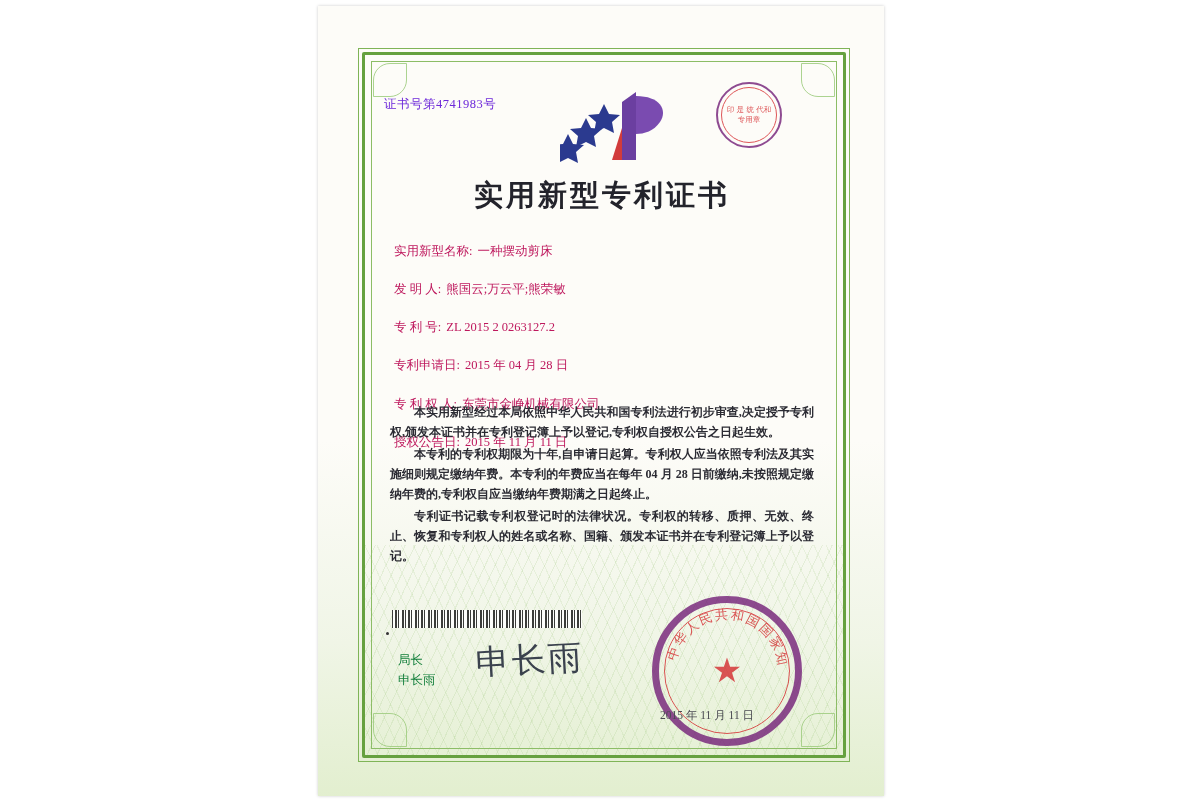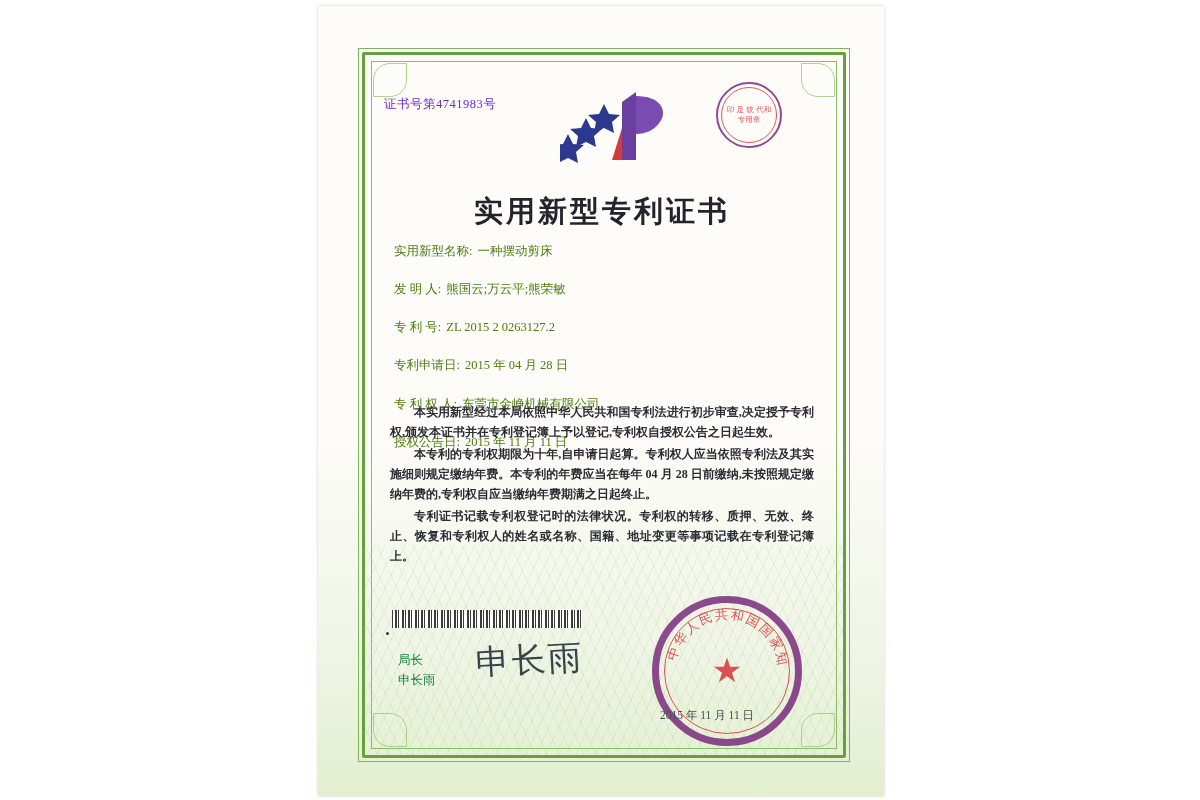--- a/index.html
+++ b/index.html
@@ -112,39 +112,39 @@
   
   .emblem {
     position: absolute;
     left: 176px; top: 16px;
     width: 118px; height: 76px;
   }
   .emblem svg { display:block; }
 
   .title {
     position: absolute;
-    left: 0; right: 0; top: 120px;
+    left: 0; right: 0; top: 104px;
     text-align: center;
     font-size: 29px;
     font-weight: bold;
     letter-spacing: 3px;
     color: #23232b;
     font-family: "DejaVu Sans", "Liberation Sans", sans-serif;
   }
 
   .fields {
     position: absolute;
     left: 10px; top: 172px;
     width: 420px;
   }
   .field {
     font-size: 12.5px;
     line-height: 1.25;
     margin-bottom: 22.5px;
-    color: #4d7c0f;
+    color: #be185d;
     white-space: nowrap;
   }
   .field .lbl { letter-spacing: 0px; }
   .field .val { margin-left: 2px; }
 
   .body-text {
     position: absolute;
     left: 6px; top: 330px;
     width: 424px;
     font-size: 12px;
@@ -349,21 +349,21 @@
         </div>
         <div class="field">
           <span class="lbl">授权公告日:</span>
           <span class="val">2015 年 11 月 11 日</span>
         </div>
       </div>
 
       <div class="body-text">
         <p>本实用新型经过本局依照中华人民共和国专利法进行初步审查,决定授予专利权,颁发本证书并在专利登记簿上予以登记,专利权自授权公告之日起生效。</p>
         <p>本专利的专利权期限为十年,自申请日起算。专利权人应当依照专利法及其实施细则规定缴纳年费。本专利的年费应当在每年 04 月 28 日前缴纳,未按照规定缴纳年费的,专利权自应当缴纳年费期满之日起终止。</p>
-        <p>专利证书记载专利权登记时的法律状况。专利权的转移、质押、无效、终止、恢复和专利权人的姓名或名称、国籍、地址变更等事项记载在专利登记簿上。</p>
+        <p>专利证书记载专利权登记时的法律状况。专利权的转移、质押、无效、终止、恢复和专利权人的姓名或名称、国籍、颁发本证书并在专利登记簿上予以登记。</p>
       </div>
 
       <div class="barcode-dot"></div>
       <div class="barcode"></div>
 
       <div class="director">
         <div>局长</div>
         <div>申长雨</div>
       </div>
 

